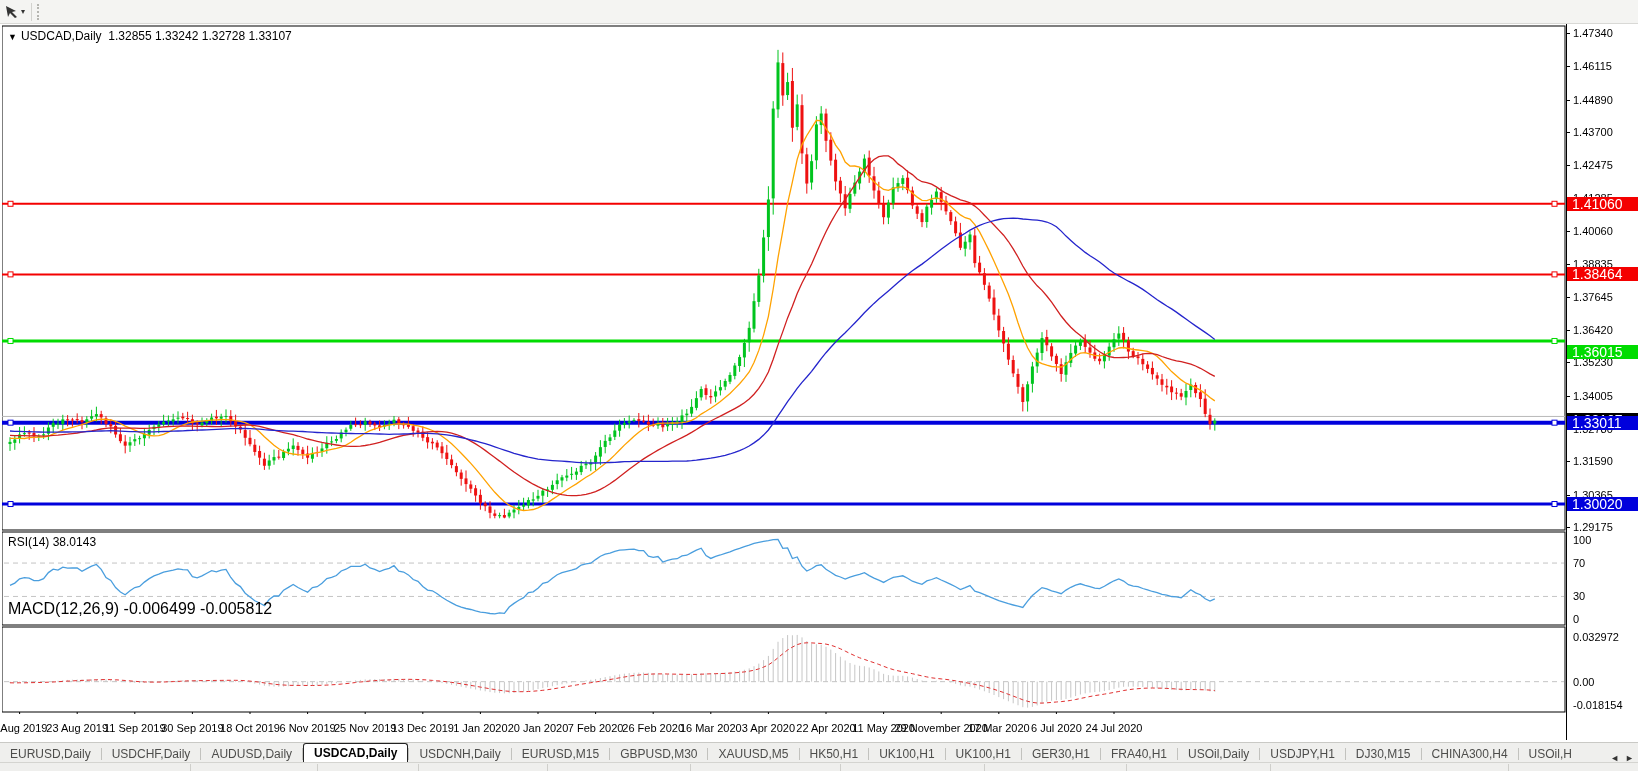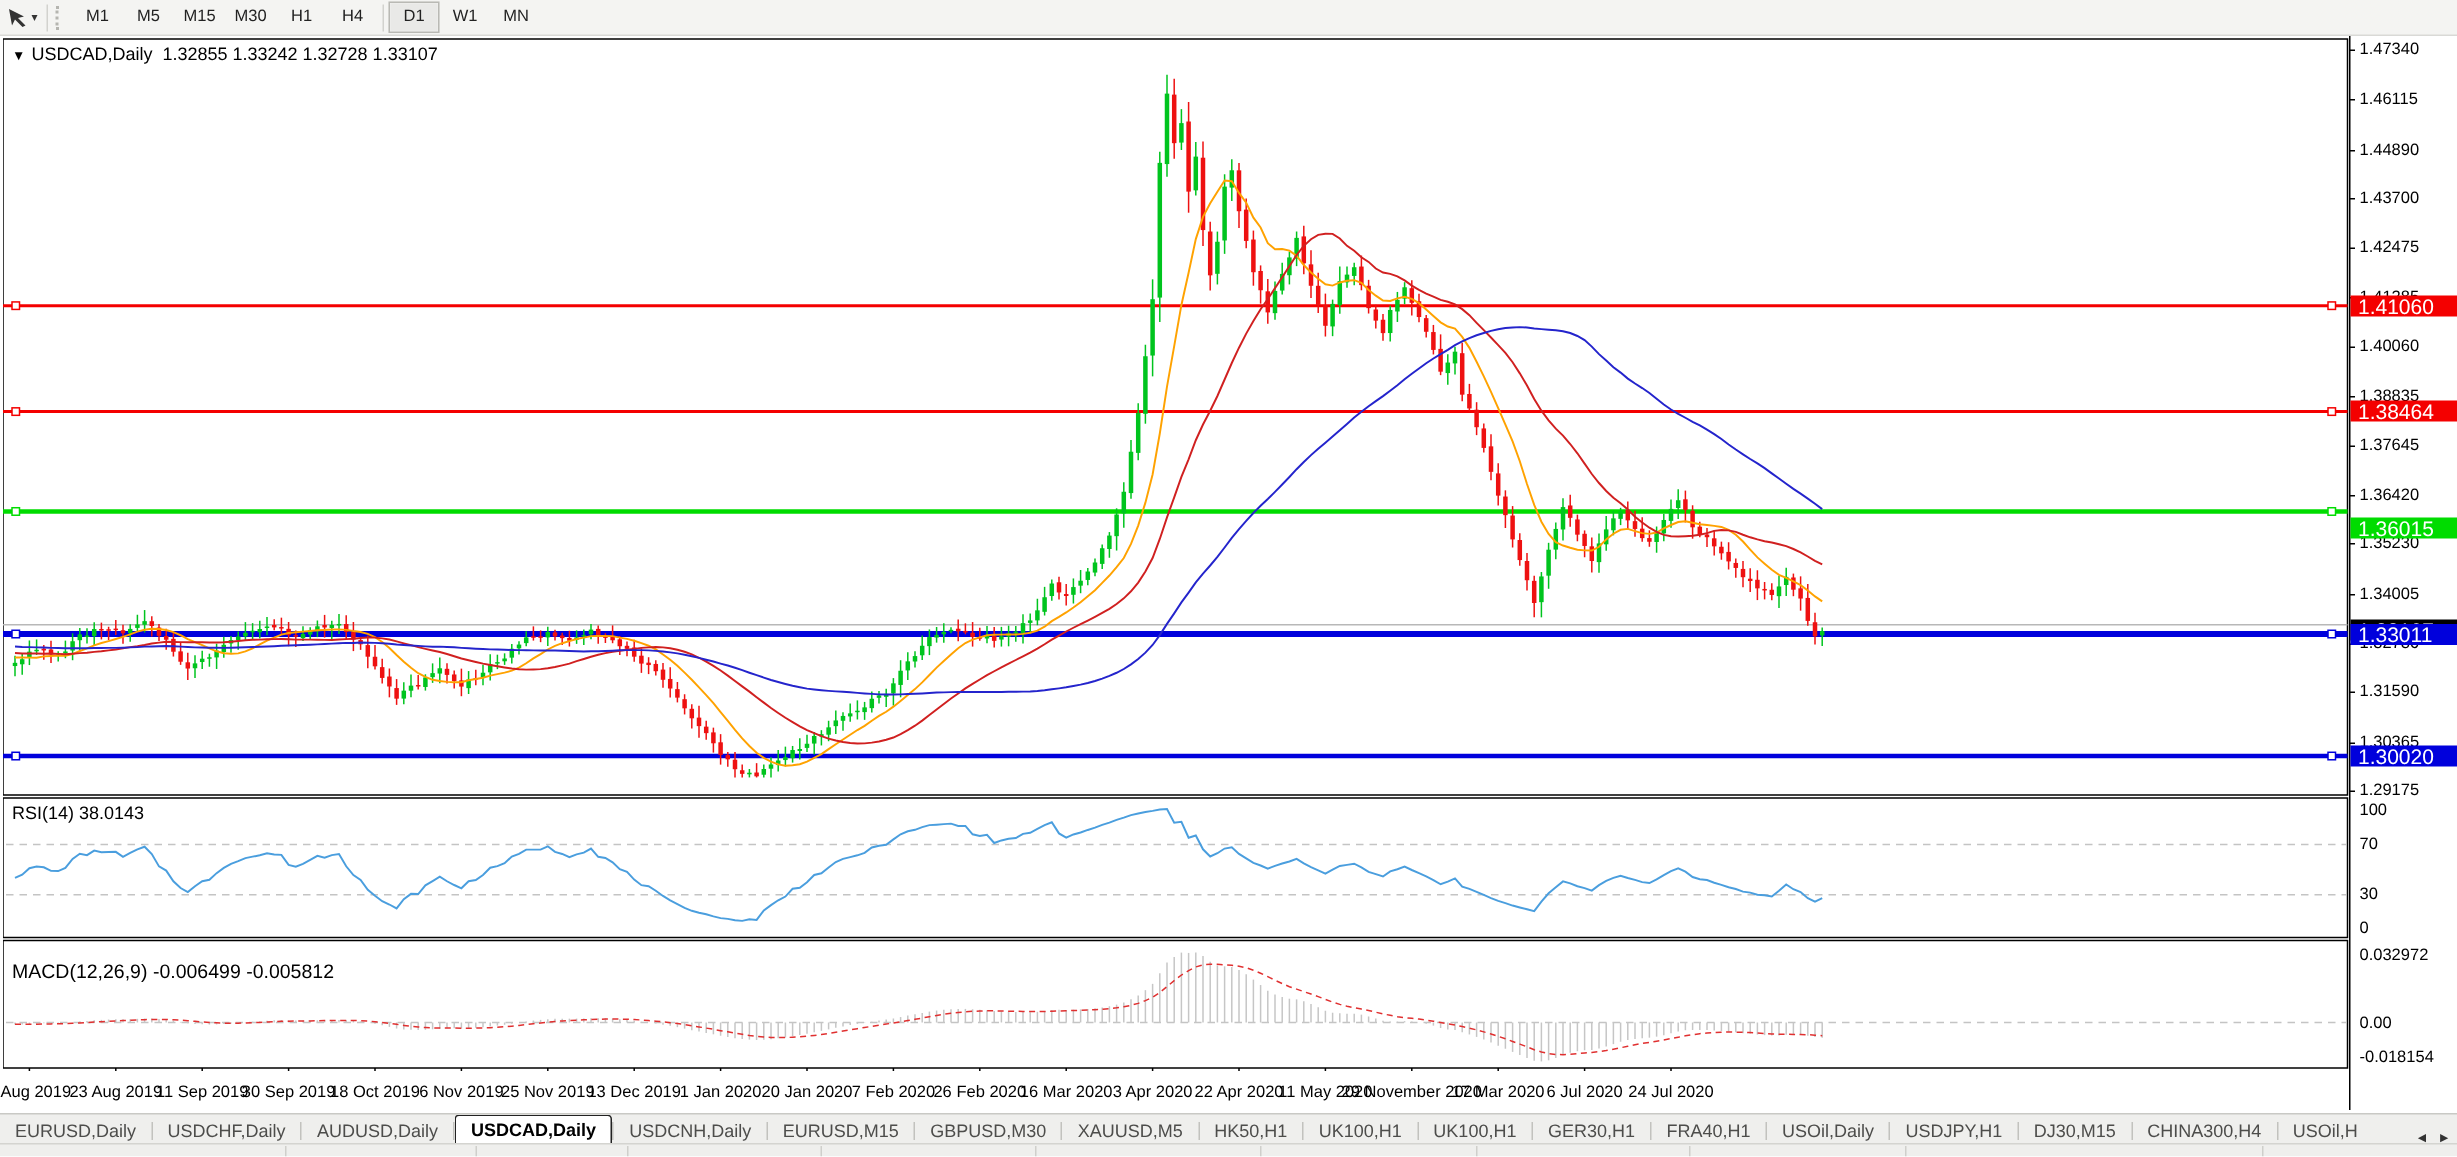--- a/index.html
+++ b/index.html
@@ -14,21 +14,21 @@
   #cursor-tool{display:flex;align-items:center;margin-left:2px;padding:1px 3px;}
   #cursor-tool svg{display:block;}
   .caret{font-size:8px;color:#333;margin-left:3px;}
 
   
   #chart-frame{position:absolute;left:2px;top:24px;width:1564px;height:716px;background:#fff;}
   #chart-svg{position:absolute;left:0;top:0;}
   #chart-title{position:absolute;left:6px;top:5px;font-size:12px;color:#000;white-space:nowrap;}
   #chart-title .tri{font-size:9px;margin-right:4px;}
   #rsi-label{position:absolute;left:6px;top:511px;font-size:12px;color:#000;}
-  #macd-label{position:absolute;left:6px;top:616px;font-size:13px;color:#000;text-align:right;}
+  #macd-label{position:absolute;left:6px;top:576px;font-size:16px;color:#000;text-align:right;}
 
   
   #axis-strip{position:absolute;left:1566px;top:24px;width:72px;height:716px;background:#fff;border-left:1px solid #000;}
   .ytick{position:absolute;left:6px;font-size:11px;color:#000;white-space:nowrap;}
   .ytick::before{content:"";position:absolute;left:-7px;top:6px;width:4px;height:1px;background:#000;}
   .axis-box{position:absolute;left:0px;height:14px;line-height:14px;padding-left:5px;width:67px;font-size:14px;color:#fff;z-index:5;}
   .subtick{position:absolute;left:6px;font-size:11px;color:#000;}
 
   
   #date-axis{position:absolute;left:2px;top:714px;width:1564px;height:26px;background:#fff;}
@@ -53,32 +53,20 @@
 
   <div id="toolbar">
     <div id="cursor-tool">
       <svg width="13" height="13" viewBox="0 0 13 13">
         <path d="M1 1 L11 6 L7 7 L12 12 L10 13 L5 8 L3 12 Z" fill="#333"></path>
       </svg>
       <span class="caret">▾</span>
     </div>
     <div class="tsep"></div>
     <div class="grip"></div>
-    <div id="tf-group" style="display:flex;align-items:center;">
-        <div class="tf-btn">M1</div>
-        <div class="tf-btn">M5</div>
-        <div class="tf-btn">M15</div>
-        <div class="tf-btn">M30</div>
-        <div class="tf-btn">H1</div>
-        <div class="tf-btn">H4</div>
-        <div class="tsep"></div>
-        <div class="tf-btn active">D1</div>
-        <div class="tf-btn">W1</div>
-        <div class="tf-btn">MN</div>
-      </div>
   </div>
 
   <div id="chart-frame">
     <svg id="chart-svg" width="1564" height="716">
         <rect x="0" y="2" width="1563" height="504" fill="#fff" stroke="#000" stroke-width="1"></rect>
         <rect x="0" y="508" width="1563" height="93" fill="#fff" stroke="#000" stroke-width="1"></rect>
         <rect x="0" y="603" width="1563" height="85" fill="#fff" stroke="#000" stroke-width="1"></rect>
         <line x1="0" y1="179.78557665840884" x2="1563" y2="179.78557665840884" stroke="#f40000" stroke-width="2"></line>
         <rect x="6" y="177.28557665840884" width="5" height="5" fill="#fff" stroke="#f40000" stroke-width="1"></rect>
         <rect x="1550" y="177.28557665840884" width="5" height="5" fill="#fff" stroke="#f40000" stroke-width="1"></rect>

